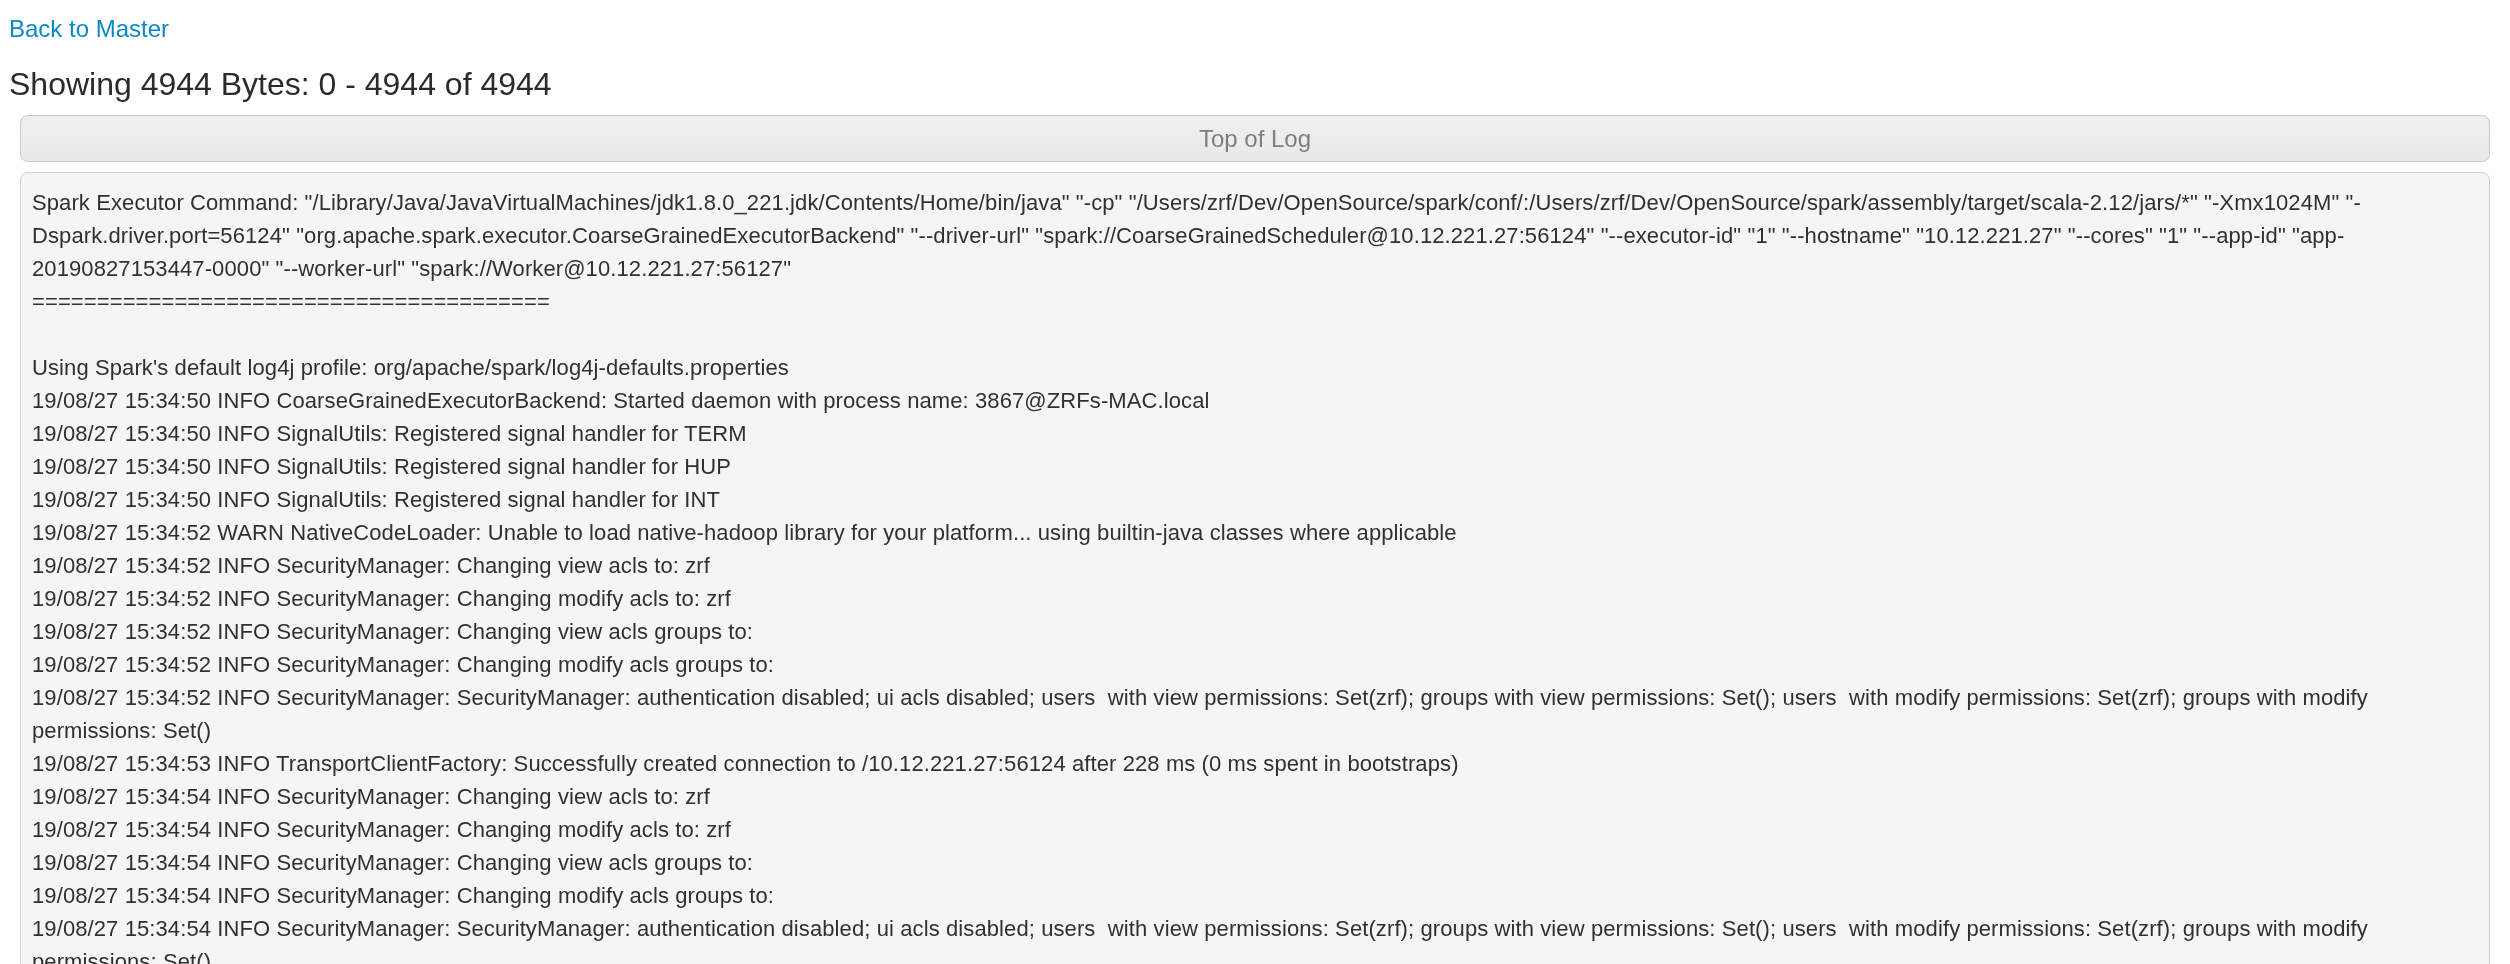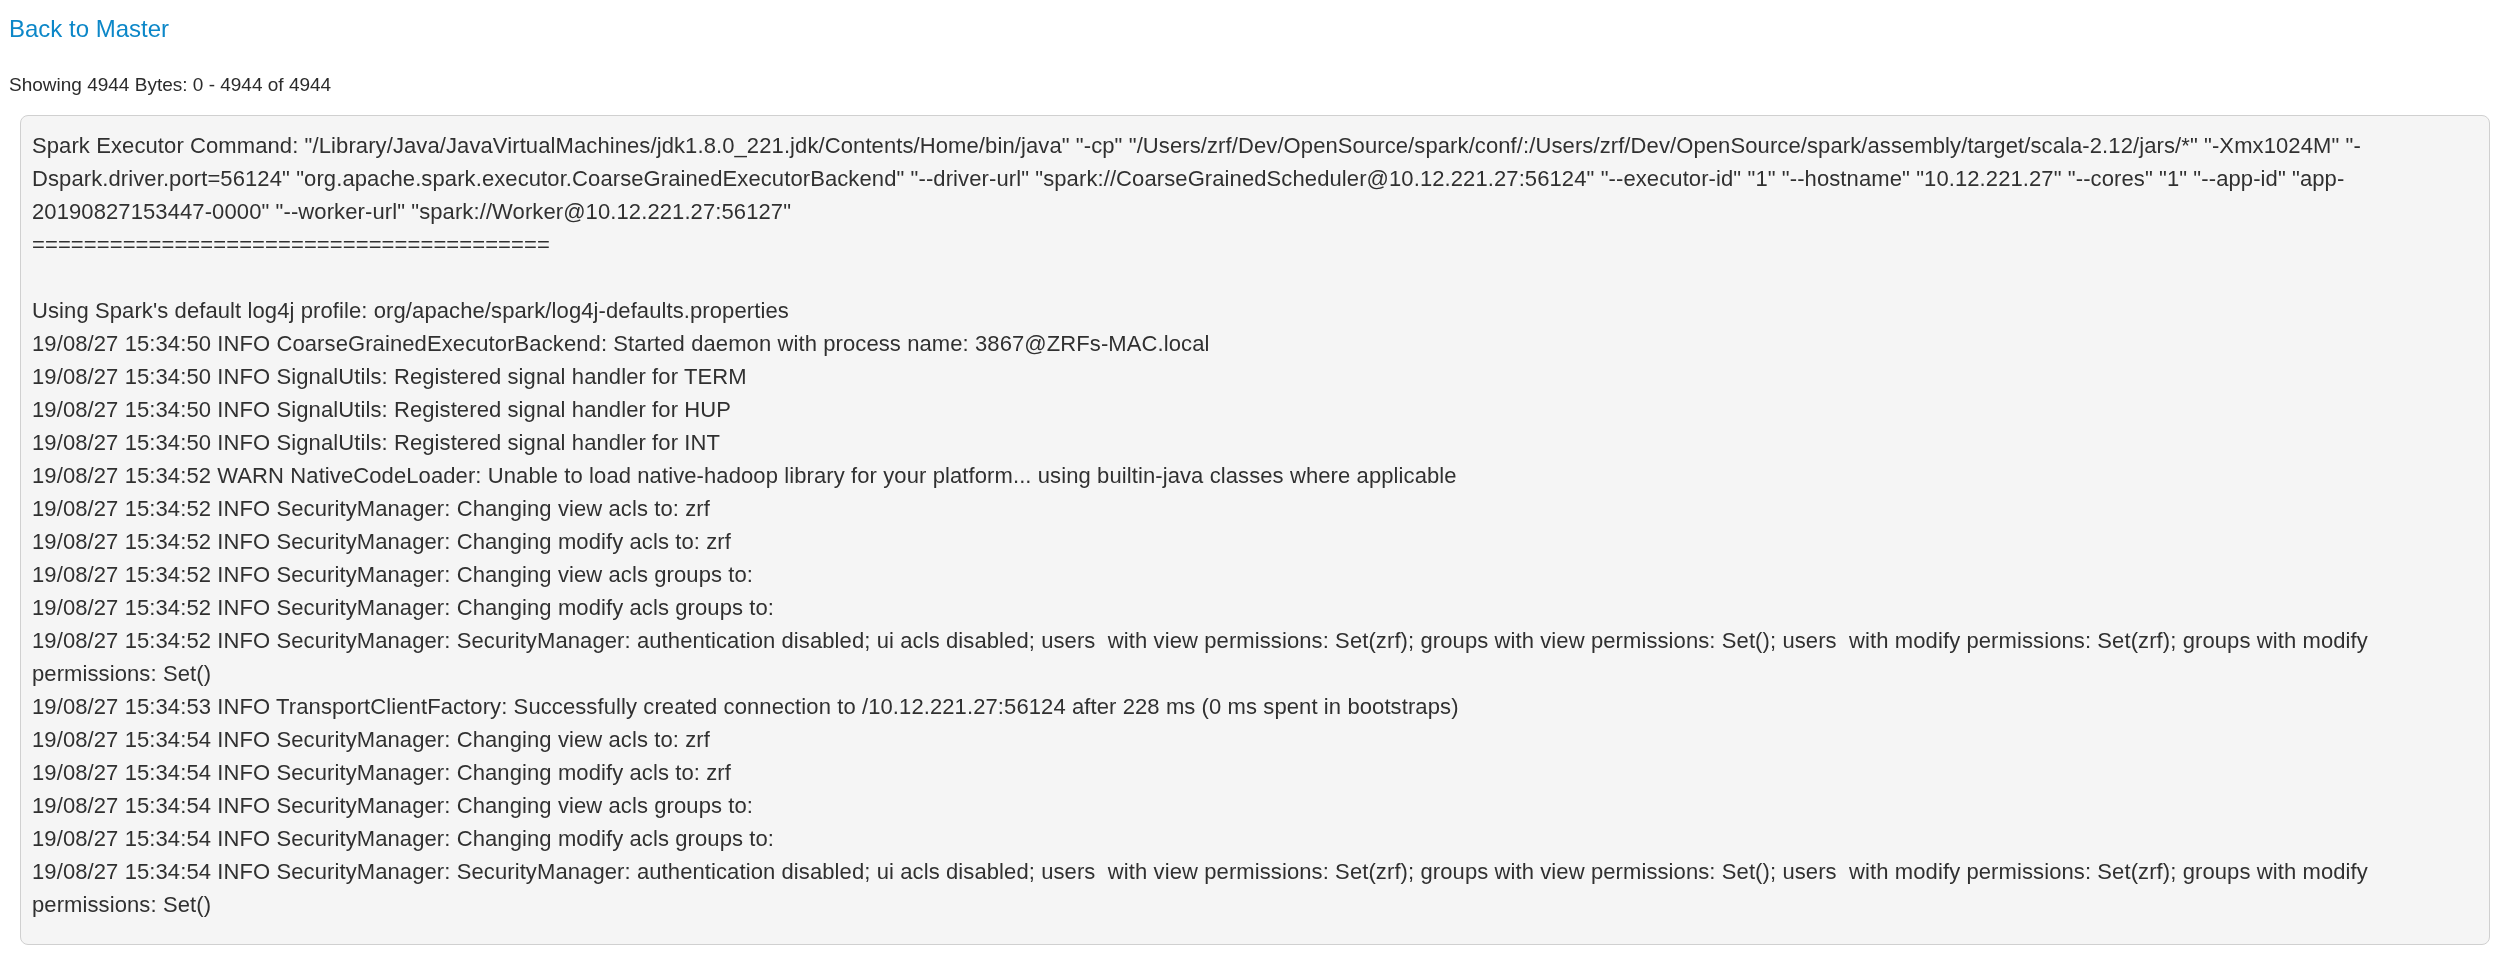--- a/index.html
+++ b/index.html
@@ -19,21 +19,21 @@
     display: inline-block;
     margin: 4px 10px 0 0;
     font-size: 24px;
     line-height: 29px;
     color: #0c87c8;
     text-decoration: none;
     cursor: pointer;
   }
   .byte-range {
     margin: 27px 0 16px 0;
-    font-size: 19px;
+    font-size: 32px;
     line-height: 29px;
     color: #2b2b2b;
   }
   .log-wrap {
     margin: 14px 11px 0 11px;
   }
   .log-more-btn {
     display: block;
     width: 100%;
     height: 47px;
@@ -68,20 +68,21 @@
 <body>
 
 
 
 <a href="#" class="back-link">Back to Master</a>
 
 <p class="byte-range">Showing 4944 Bytes: 0 - 4944 of 4944</p>
 
 <div class="log-wrap">
 
+  <button type="button" class="log-more-btn" disabled="">Top of Log</button>
 
   <pre class="log-text">Spark Executor Command: "/Library/Java/JavaVirtualMachines/jdk1.8.0_221.jdk/Contents/Home/bin/java" "-cp" "/Users/zrf/Dev/OpenSource/spark/conf/:/Users/zrf/Dev/OpenSource/spark/assembly/target/scala-2.12/jars/*" "-Xmx1024M" "-Dspark.driver.port=56124" "org.apache.spark.executor.CoarseGrainedExecutorBackend" "--driver-url" "spark://CoarseGrainedScheduler@10.12.221.27:56124" "--executor-id" "1" "--hostname" "10.12.221.27" "--cores" "1" "--app-id" "app-20190827153447-0000" "--worker-url" "spark://Worker@10.12.221.27:56127"
 ========================================
 
 Using Spark's default log4j profile: org/apache/spark/log4j-defaults.properties
 19/08/27 15:34:50 INFO CoarseGrainedExecutorBackend: Started daemon with process name: 3867@ZRFs-MAC.local
 19/08/27 15:34:50 INFO SignalUtils: Registered signal handler for TERM
 19/08/27 15:34:50 INFO SignalUtils: Registered signal handler for HUP
 19/08/27 15:34:50 INFO SignalUtils: Registered signal handler for INT
 19/08/27 15:34:52 WARN NativeCodeLoader: Unable to load native-hadoop library for your platform... using builtin-java classes where applicable

